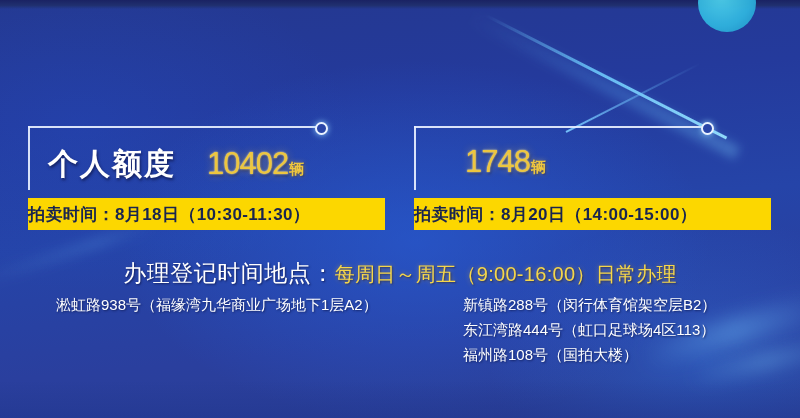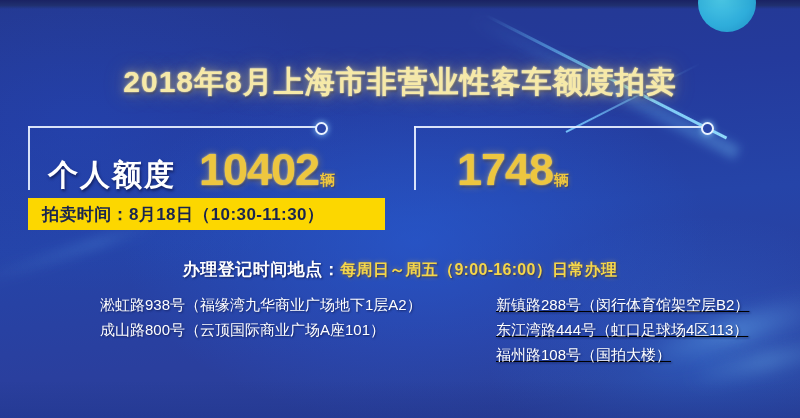--- a/index.html
+++ b/index.html
@@ -164,23 +164,23 @@
     white-space: nowrap;
   }
   .quota-label {
     font-size: 30px;
     font-weight: bold;
     color: #ffffff;
     letter-spacing: 2px;
     text-shadow: 1px 2px 3px rgba(15,25,80,0.85);
   }
   .quota-number {
-    margin-left: 23px;
-    font-size: 45px;
-    font-weight: bold;
+    margin-left: 31px;
+    font-size: 31px;
+    font-weight: normal;
     color: #edc63f;
     letter-spacing: -1px;
     text-shadow:
       0 0 2px #fff0a8,
       0 0 8px rgba(255,205,60,0.45),
       1px 2px 3px rgba(20,30,90,0.75);
   }
   .quota-unit {
     margin-left: 1px;
     font-size: 15px;
@@ -191,60 +191,60 @@
 
   
   .time-banner {
     position: absolute;
     left: 6px; top: 72px;
     width: 357px; height: 32px;
     background: #fcd700;
     display: flex;
     align-items: center;
     box-sizing: border-box;
-    padding-left: 14px;
+    padding-left: 0;
   }
   .time-banner span {
     font-size: 17px;
     font-weight: bold;
     color: #19254f;
     letter-spacing: 0.4px;
     white-space: nowrap;
   }
 
   
   .reg-line {
     position: absolute;
     left: 0; top: 258px;
     width: 800px;
     text-align: center;
     white-space: nowrap;
   }
   .reg-label {
-    font-size: 17px;
-    font-weight: bold;
+    font-size: 23px;
+    font-weight: normal;
     color: #ffffff;
     letter-spacing: 0.5px;
     text-shadow: 1px 1px 2px rgba(15,25,80,0.8);
   }
   .reg-value {
-    font-size: 16px;
-    font-weight: bold;
+    font-size: 20px;
+    font-weight: normal;
     color: #f5d64a;
     letter-spacing: 0.3px;
     text-shadow: 0 0 5px rgba(255,205,60,0.45), 1px 1px 2px rgba(15,25,80,0.8);
   }
 
   
   .addr-col {
     position: absolute;
     top: 292px;
   }
-  .addr-col.left  { left: 56px; margin-left: 44px; }
-  .addr-col.right { left: 496px; text-decoration: underline; }
+  .addr-col.left  { left: 56px; }
+  .addr-col.right { left: 463px; }
   .addr-item {
     font-size: 15px;
     color: #ffffff;
     line-height: 25px;
     white-space: nowrap;
     text-shadow: 1px 1px 2px rgba(15,25,80,0.75);
   }
 </style>
 </head>
 <body>
@@ -255,21 +255,20 @@
   <div class="bottom-band"></div>
 
   <div class="ray-glow"></div>
   <div class="ray-main"></div>
   <div class="orb"></div>
   <div class="ray-node"></div>
   <div class="ray-left"></div>
   <div class="streak-br"></div>
   <div class="streak-br2"></div>
 
-  <div class="title">2018年8月上海市非营业性客车额度拍卖</div>
 
   <div class="panel left">
     <div class="bracket-top"></div>
     <div class="bracket-left"></div>
     <div class="bracket-node"></div>
     <div class="quota-row">
       <span class="quota-label">个人额度</span>
       <span class="quota-number">10402</span>
       <span class="quota-unit">辆</span>
     </div>
@@ -279,29 +278,31 @@
   </div>
 
   <div class="panel right">
     <div class="bracket-top"></div>
     <div class="bracket-left"></div>
     <div class="bracket-node"></div>
     <div class="quota-row">
       <span class="quota-number">1748</span>
       <span class="quota-unit">辆</span>
     </div>
+    <div class="time-banner">
+      <span>拍卖时间：8月20日（14:00-15:00）</span>
+    </div>
   </div>
 
   <div class="reg-line">
     <span class="reg-label">办理登记时间地点：</span><span class="reg-value">每周日～周五（9:00-16:00）日常办理</span>
   </div>
 
   <div class="addr-col left">
     <div class="addr-item">淞虹路938号（福缘湾九华商业广场地下1层A2）</div>
-    <div class="addr-item">成山路800号（云顶国际商业广场A座101）</div>
   </div>
 
   <div class="addr-col right">
     <div class="addr-item">新镇路288号（闵行体育馆架空层B2）</div>
     <div class="addr-item">东江湾路444号（虹口足球场4区113）</div>
     <div class="addr-item">福州路108号（国拍大楼）</div>
   </div>
 
 </div>
 

